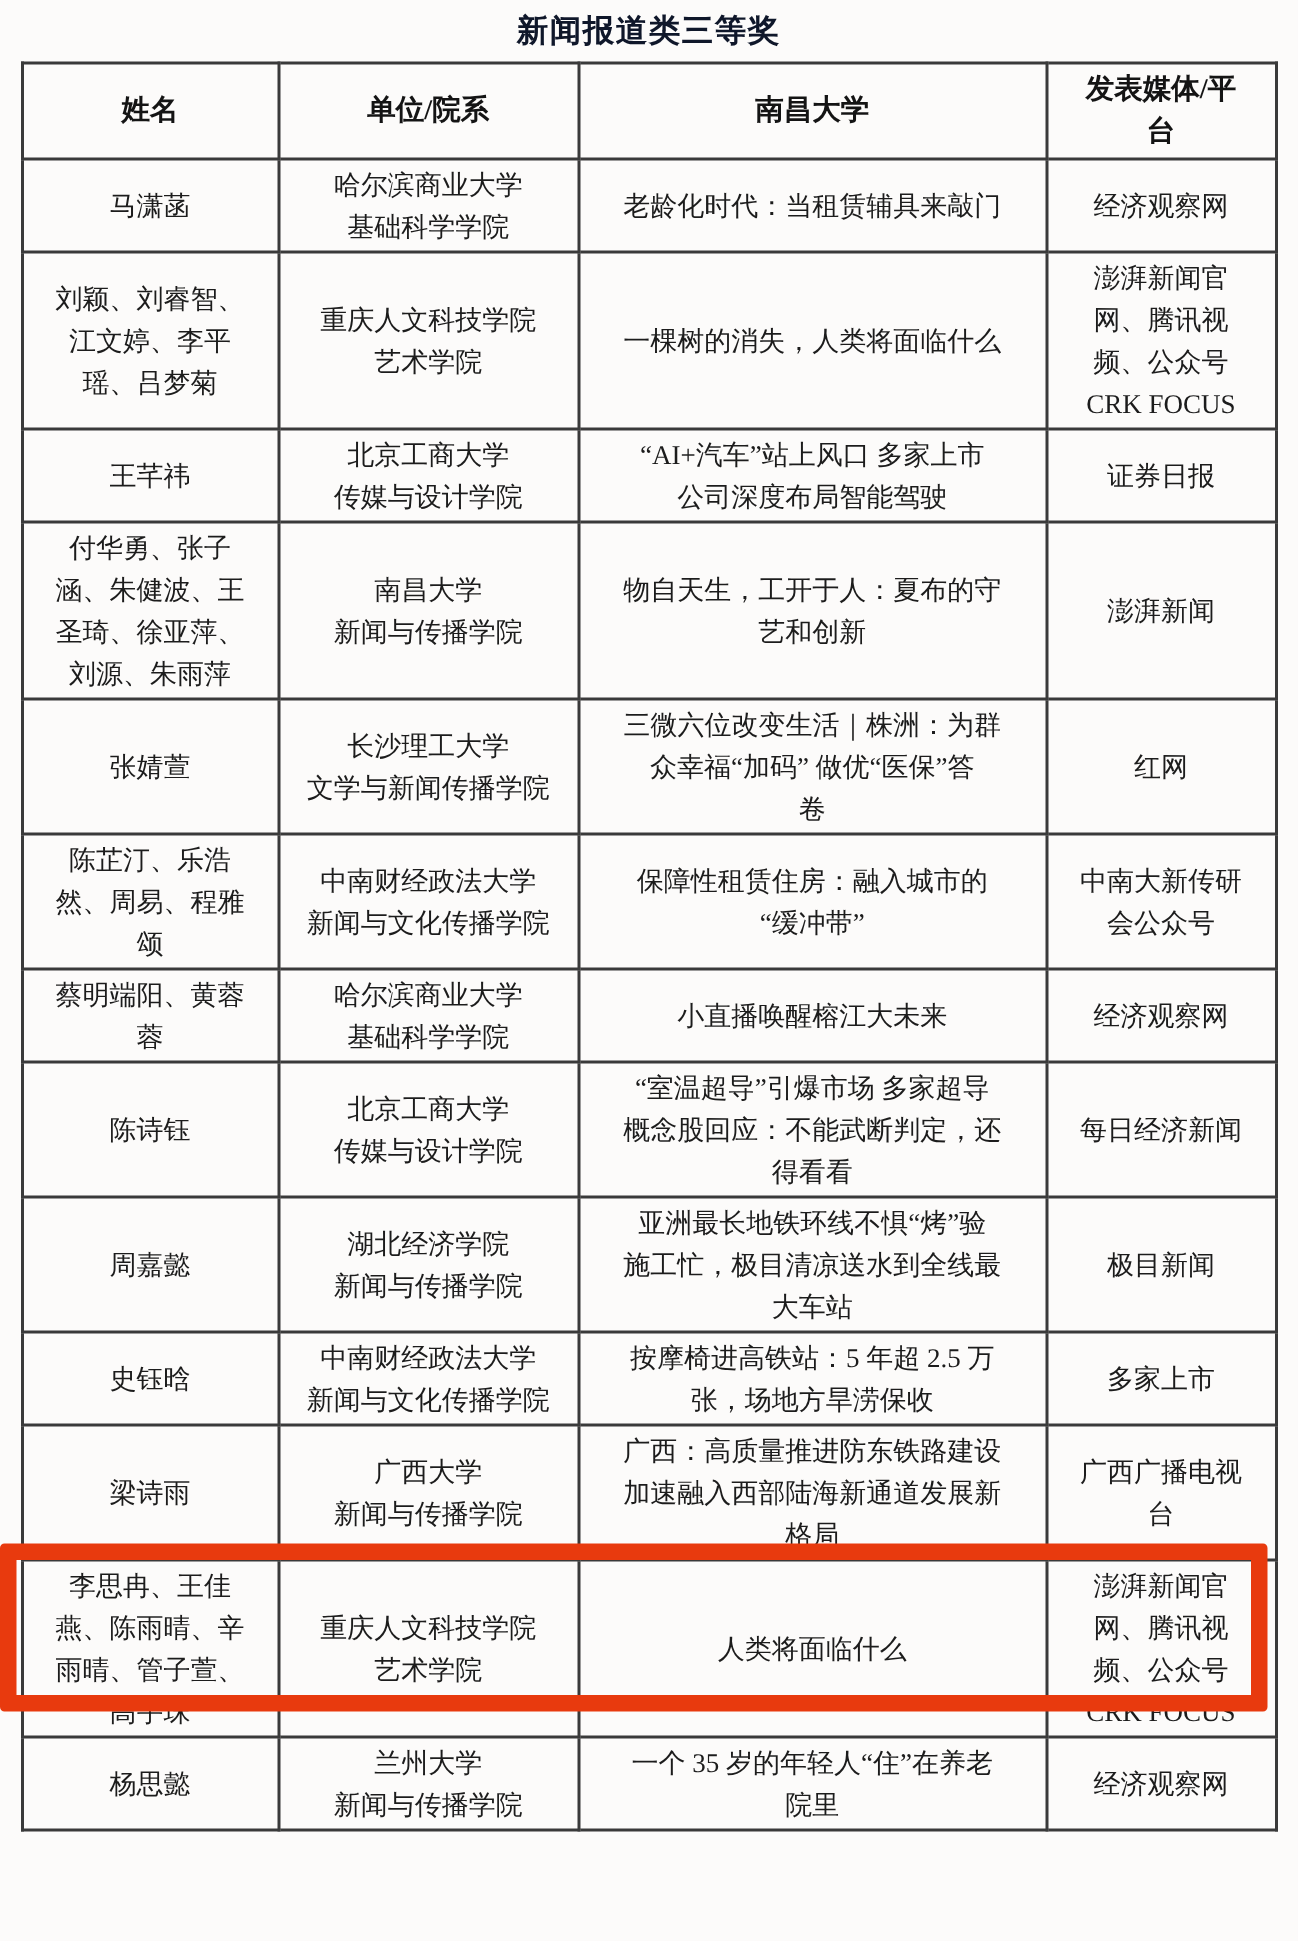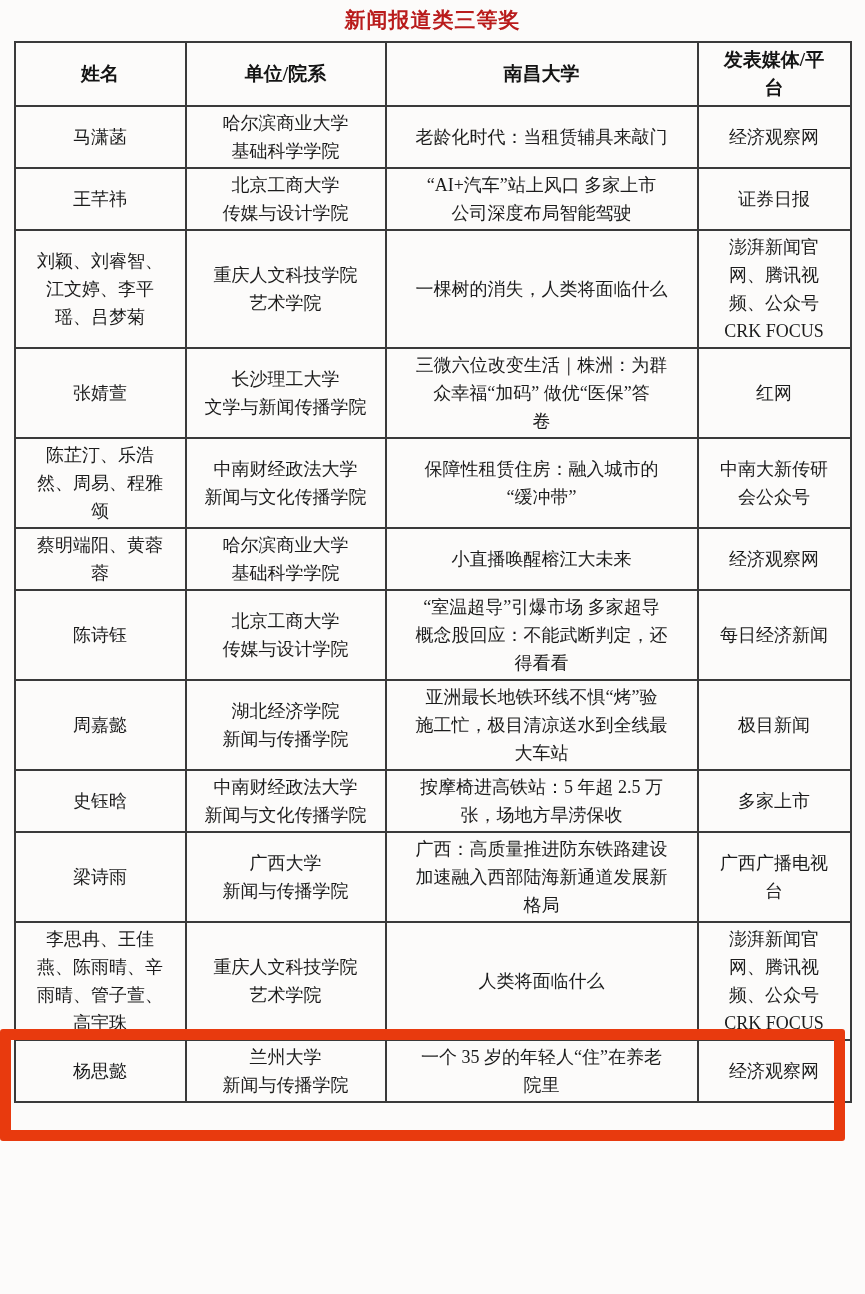--- a/index.html
+++ b/index.html
@@ -13,21 +13,21 @@
     width: 865px;
     min-height: 1294px;
     background: #fcfbfa;
     overflow: hidden;
   }
   .doc-title {
     margin: 6px 0 7px 0;
     text-align: center;
     font-size: 21px;
     font-weight: bold;
-    color: #b91c1c;
+    color: #0f172a;
     letter-spacing: 1px;
   }
   table.award-table {
     border-collapse: collapse;
     table-layout: fixed;
     width: 836px;
     margin: 0 auto;
     background: transparent;
   }
   .award-table col.c-name  { width: 171px; }
@@ -85,38 +85,49 @@
     </thead>
     <tbody>
       <tr>
         <td>马潇菡</td>
         <td>哈尔滨商业大学
 基础科学学院</td>
         <td>老龄化时代：当租赁辅具来敲门</td>
         <td>经济观察网</td>
       </tr>
       <tr>
-        <td>王芊祎</td>
-        <td>北京工商大学
-传媒与设计学院</td>
-        <td>“AI+汽车”站上风口 多家上市
-公司深度布局智能驾驶</td>
-        <td>证券日报</td>
-      </tr>
-      <tr>
         <td>刘颖、刘睿智、
 江文婷、李平
 瑶、吕梦菊</td>
         <td>重庆人文科技学院
 艺术学院</td>
         <td>一棵树的消失，人类将面临什么</td>
         <td>澎湃新闻官
 网、腾讯视
 频、公众号
 CRK FOCUS</td>
+      </tr>
+      <tr>
+        <td>王芊祎</td>
+        <td>北京工商大学
+传媒与设计学院</td>
+        <td>“AI+汽车”站上风口 多家上市
+公司深度布局智能驾驶</td>
+        <td>证券日报</td>
+      </tr>
+      <tr>
+        <td>付华勇、张子
+涵、朱健波、王
+圣琦、徐亚萍、
+刘源、朱雨萍</td>
+        <td>南昌大学
+新闻与传播学院</td>
+        <td>物自天生，工开于人：夏布的守
+艺和创新</td>
+        <td>澎湃新闻</td>
       </tr>
       <tr>
         <td>张婧萱</td>
         <td>长沙理工大学
 文学与新闻传播学院</td>
         <td>三微六位改变生活｜株洲：为群
 众幸福“加码” 做优“医保”答
 卷</td>
         <td>红网</td>
       </tr>

